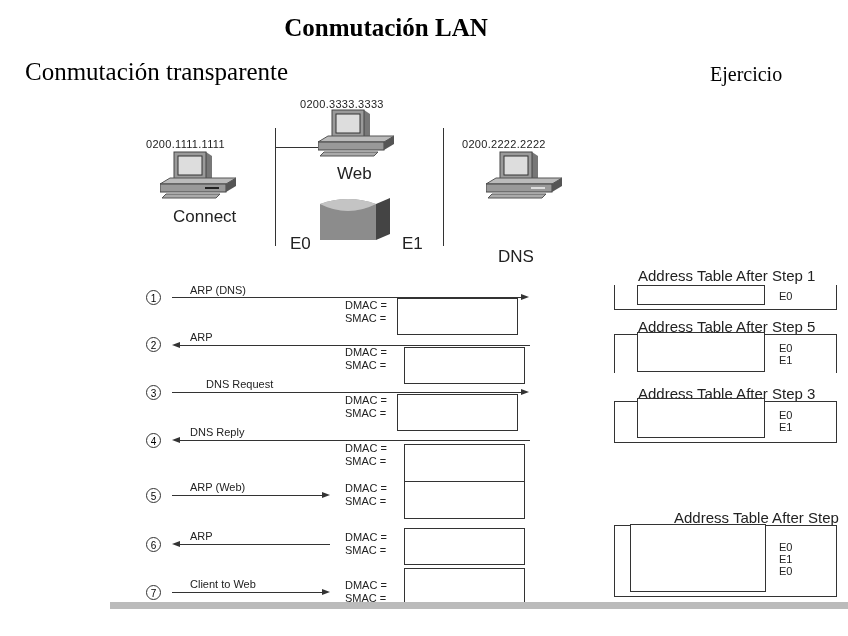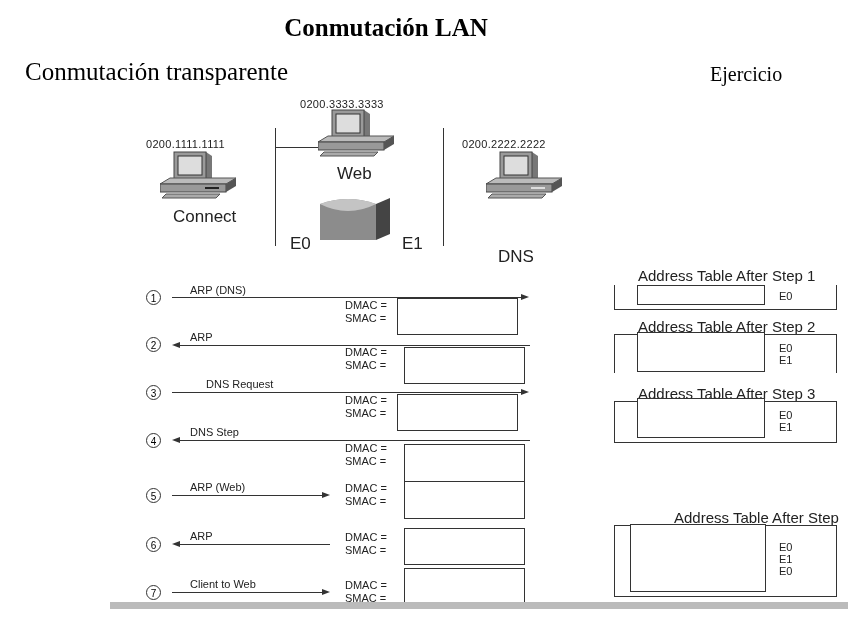--- a/index.html
+++ b/index.html
@@ -109,21 +109,21 @@
     <div class="abs lbl" style="left:190px;top:379px;padding-left:16px;">DNS Request</div>
     <div class="abs hline" style="left:172px;top:392px;width:350px;"></div>
     <div class="abs arrR" style="left:521px;top:389px;"></div>
     <div class="abs lbl" style="left:345px;top:395px;">DMAC =</div>
     <div class="abs lbl" style="left:345px;top:408px;">SMAC =</div>
     <div class="abs box" style="left:397px;top:394px;width:121px;height:37px;"></div>
   </div>
 
   <div>
     <div class="abs circ" style="left:146px;top:433px;">4</div>
-    <div class="abs lbl" style="left:190px;top:427px;">DNS Step</div>
+    <div class="abs lbl" style="left:190px;top:427px;">DNS Reply</div>
     <div class="abs hline" style="left:180px;top:440px;width:350px;"></div>
     <div class="abs arrL" style="left:172px;top:437px;"></div>
     <div class="abs lbl" style="left:345px;top:443px;">DMAC =</div>
     <div class="abs lbl" style="left:345px;top:456px;">SMAC =</div>
     <div class="abs box" style="left:404px;top:444px;width:121px;height:38px;"></div>
   </div>
 
   <div>
     <div class="abs circ" style="left:146px;top:488px;">5</div>
     <div class="abs lbl" style="left:190px;top:482px;">ARP (Web)</div>
@@ -158,21 +158,21 @@
 <div>
 
   <div>
     <div class="abs tbltitle" style="left:638px;top:267px;">Address Table After Step 1</div>
     <div class="abs" style="left:614px;top:285px;width:221px;height:24px;border:1px solid #333;border-top:none;"></div>
     <div class="abs box" style="left:637px;top:285px;width:128px;height:20px;"></div>
     <div class="abs port" style="left:779px;top:291px;">E0</div>
   </div>
 
   <div>
-    <div class="abs tbltitle" style="left:638px;top:318px;">Address Table After Step 2</div>
+    <div class="abs tbltitle" style="left:638px;top:318px;">Address Table After Step 5</div>
     <div class="abs" style="left:614px;top:334px;width:221px;height:38px;border:1px solid #333;border-bottom:none;"></div>
     <div class="abs box" style="left:637px;top:332px;width:128px;height:40px;"></div>
     <div class="abs port" style="left:779px;top:343px;">E0</div>
     <div class="abs port" style="left:779px;top:355px;">E1</div>
   </div>
 
   <div>
     <div class="abs tbltitle" style="left:638px;top:385px;">Address Table After Step 3</div>
     <div class="abs" style="left:614px;top:401px;width:221px;height:40px;border:1px solid #333;"></div>
     <div class="abs box" style="left:637px;top:398px;width:128px;height:40px;"></div>

